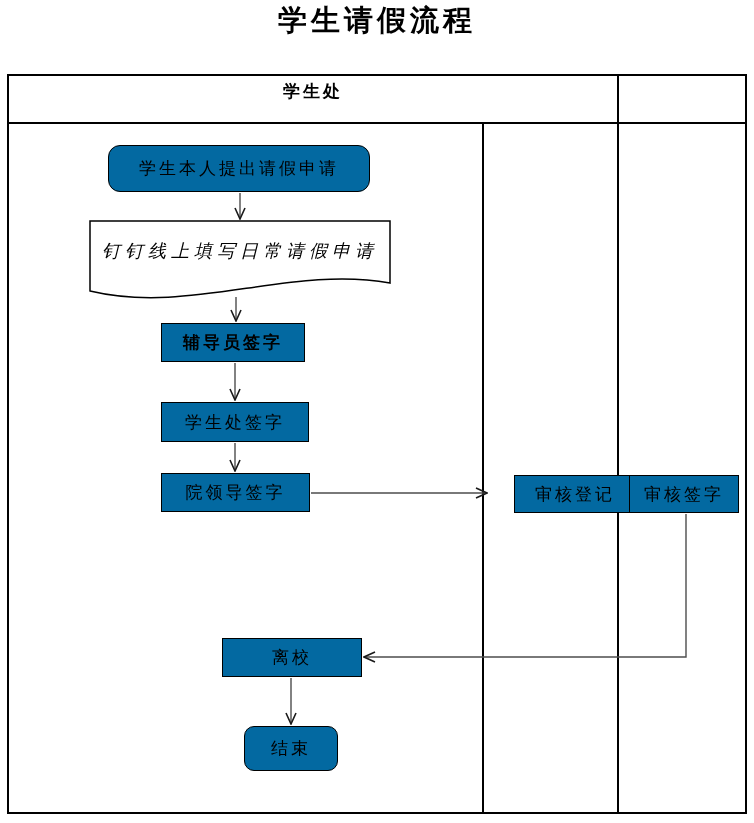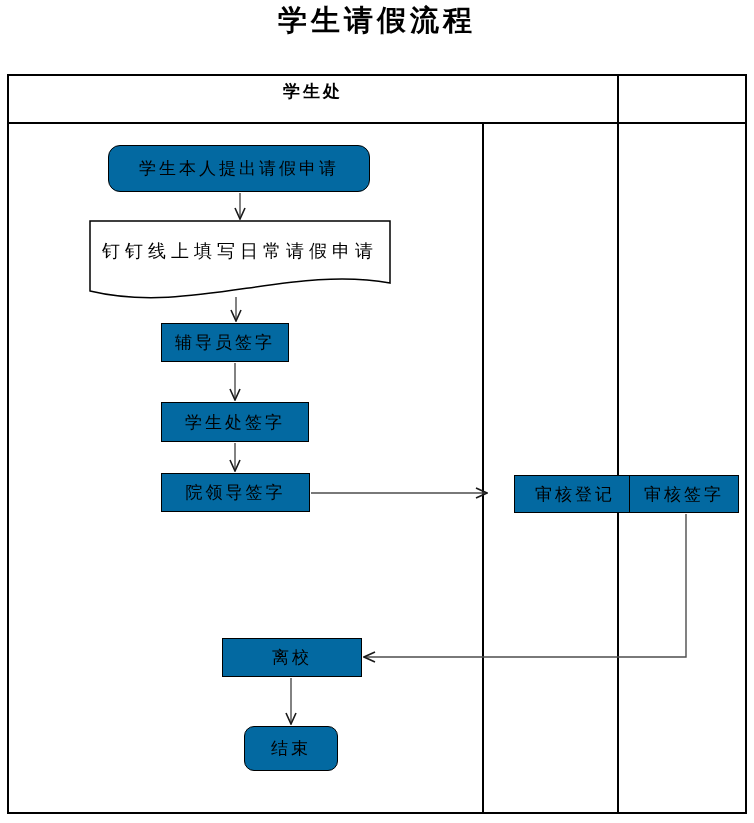--- a/index.html
+++ b/index.html
@@ -38,24 +38,24 @@
   .node{
     position:absolute;border:1.5px solid #000;background:#0369a1;box-sizing:border-box;
     display:flex;align-items:center;justify-content:center;
     font-size:17px;letter-spacing:3px;line-height:1;white-space:nowrap;
   }
   .node.rounded-lg{border-radius:12px;}
   .node.rounded-sm{border-radius:10px;}
   .doc-label{
     position:absolute;left:90px;top:224px;width:300px;height:54px;
     display:flex;align-items:center;justify-content:center;
-    font-size:18px;letter-spacing:5px;line-height:1;white-space:nowrap;
+    font-size:18px;letter-spacing:5px;line-height:1;white-space:nowrap;font-style:italic;
   }
   #node-start{left:108px;top:145px;width:262px;height:47px;}
-  #node-counselor{left:161px;top:323px;width:128px;height:39px;}
+  #node-counselor{left:161px;top:323px;width:144px;height:39px;font-weight:bold;}
   #node-office{left:161px;top:402px;width:148px;height:40px;}
   #node-dean{left:161px;top:473px;width:149px;height:39px;}
   #node-register{left:514px;top:475px;width:122px;height:38px;}
   #node-review-sign{left:629px;top:475px;width:110px;height:38px;}
   #node-leave{left:222px;top:638px;width:140px;height:39px;}
   #node-end{left:244px;top:726px;width:94px;height:45px;}
 </style>
 </head>
 <body>
 

